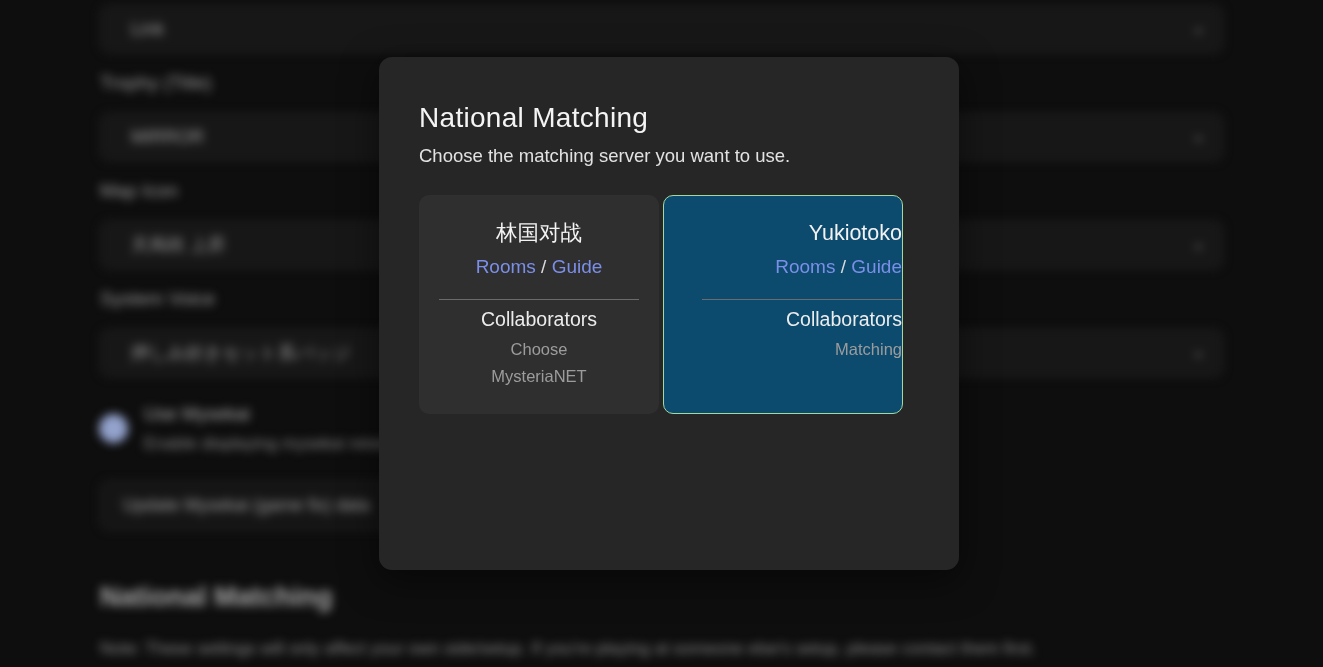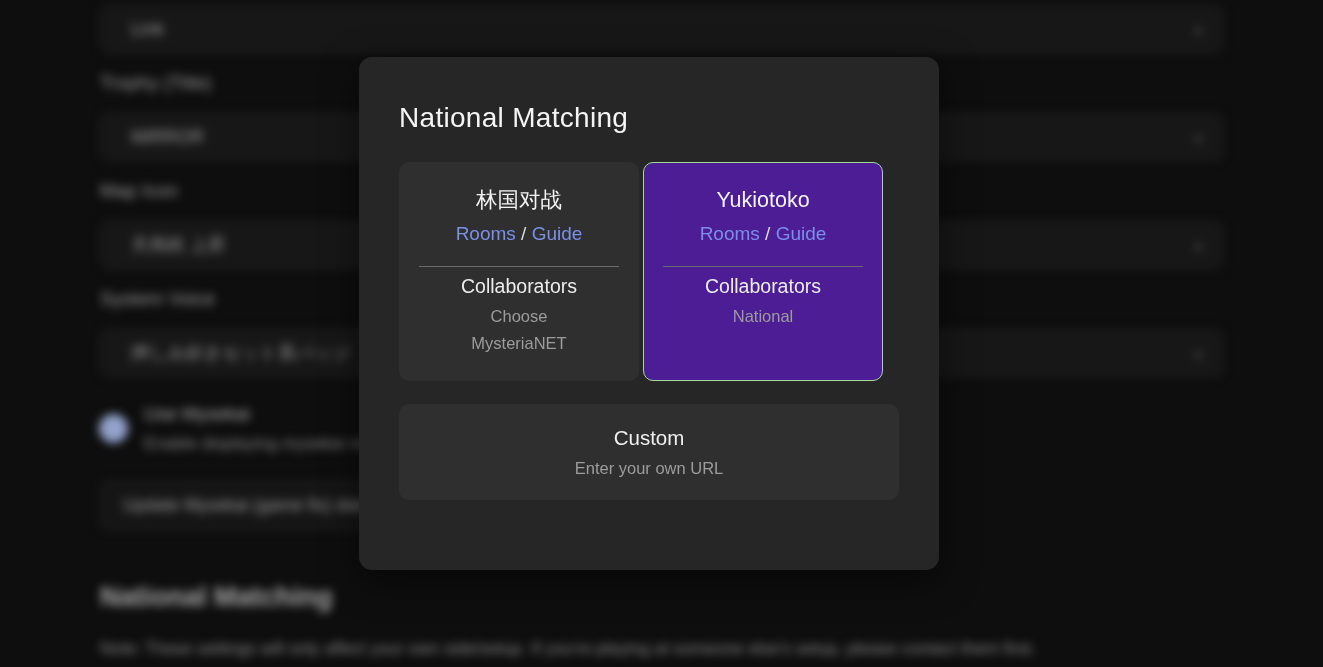--- a/index.html
+++ b/index.html
@@ -17,30 +17,30 @@
     background:#93a2cc;}
   .bg-toggle-label{position:absolute;left:144px;top:403px;font-size:18.5px;color:#a8a8a8;}
   .bg-toggle-desc{position:absolute;left:144px;top:434px;font-size:17px;color:#848484;white-space:nowrap;}
   .bg-button{position:absolute;left:100px;top:481px;width:770px;height:49px;background:#151515;
     border:1px solid #2e2e2e;border-radius:9px;display:flex;align-items:center;
     padding-left:22px;color:#9a9a9a;font-size:17.5px;white-space:nowrap;overflow:hidden;}
   .bg-heading{position:absolute;left:100px;top:582px;font-size:27px;font-weight:700;color:#a9a9a9;}
   .bg-note{position:absolute;left:100px;top:639px;font-size:17px;color:#8a8a8a;white-space:nowrap;}
 
   
-  .modal{position:absolute;left:359px;top:57px;width:580px;height:513px;background:#262626;
+  .modal{position:absolute;left:379px;top:57px;width:580px;height:513px;background:#262626;
     border-radius:13px;box-shadow:0 10px 36px rgba(0,0,0,.5);color:#f0f0f0;}
   .modal-inner{padding:44px 40px 0 40px;}
   .modal-title{font-size:28px;font-weight:500;color:#f4f4f4;letter-spacing:.3px;line-height:34px;margin:0;}
   .modal-subtitle{font-size:18.5px;color:#e2e2e2;margin:9px 0 0 0;line-height:24px;}
 
   .server-grid{display:flex;gap:4px;margin-top:27px;}
   .server-card{width:240px;height:219px;background:#2f2f2f;border-radius:10px;border:1.5px solid transparent;
     display:flex;flex-direction:column;align-items:center;text-align:center;padding-top:24px;cursor:pointer;}
-  .server-card.selected{background:#4c1d95;border:1.5px solid #a3d9a0;}
+  .server-card.selected{background:#0c4a6e;border:1.5px solid #a3d9a0;align-items:flex-end;}
   .server-name{font-size:21.5px;color:#f2f2f2;line-height:26px;}
   .server-links{font-size:19px;margin-top:10px;color:#dcdcdc;}
   .server-links a{color:#7b8fe8;text-decoration:none;cursor:pointer;}
   .card-divider{width:200px;border-top:1px solid #6b6b6b;margin-top:21px;}
   .collab-title{font-size:19.5px;color:#ececec;margin-top:8px;}
   .collab-name{font-size:16.5px;color:#9c9c9c;margin-top:9px;line-height:18px;}
 
   .custom-card{margin-top:23px;width:500px;height:96px;background:#2f2f2f;border-radius:10px;
     display:flex;flex-direction:column;align-items:center;justify-content:center;cursor:pointer;}
   .custom-title{font-size:20.5px;color:#f0f0f0;}
@@ -82,20 +82,21 @@
     <span>Update Mysekai (game fix) data</span>
   </div>
 
   <div class="bg-heading">National Matching</div>
   <div class="bg-note">Note: These settings will only affect your own side/setup. If you're playing at someone else's setup, please contact them first.</div>
 </div>
 
 <div class="modal">
   <div class="modal-inner">
     <h1 class="modal-title">National Matching</h1>
+    <p class="modal-subtitle">Choose the matching server you want to use.</p>
 
     <div class="server-grid">
 
       <div class="server-card">
         <div class="server-name">林国对战</div>
         <div class="server-links">
           <a>Rooms</a><span> / </span><a>Guide</a>
         </div>
         <div class="card-divider"></div>
         <div class="collab-title">Collaborators</div>
@@ -103,22 +104,18 @@
         <div class="collab-name">MysteriaNET</div>
       </div>
 
       <div class="server-card selected">
         <div class="server-name">Yukiotoko</div>
         <div class="server-links">
           <a>Rooms</a><span> / </span><a>Guide</a>
         </div>
         <div class="card-divider"></div>
         <div class="collab-title">Collaborators</div>
-        <div class="collab-name">National</div>
+        <div class="collab-name">Matching</div>
       </div>
     </div>
 
-    <div class="custom-card">
-      <div class="custom-title">Custom</div>
-      <div class="custom-sub">Enter your own URL</div>
-    </div>
   </div>
 </div>
 
 </body></html>

